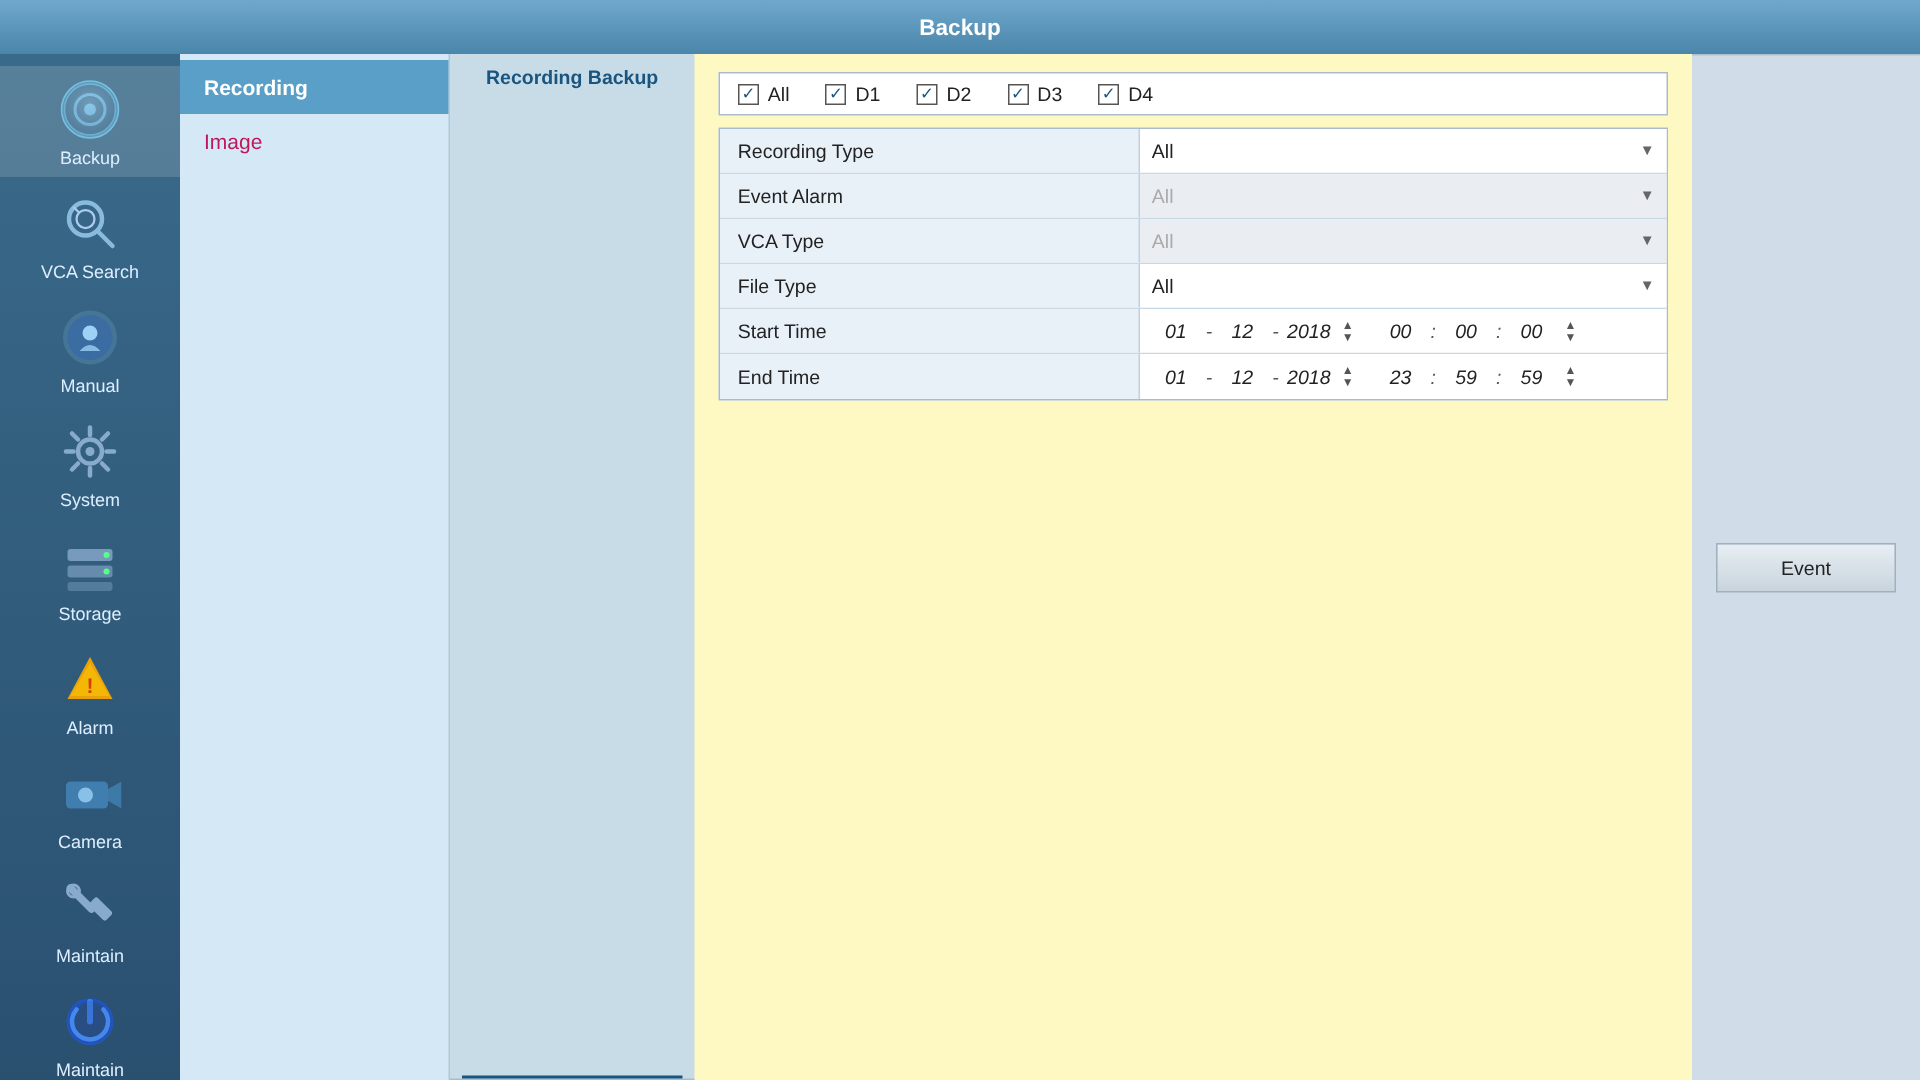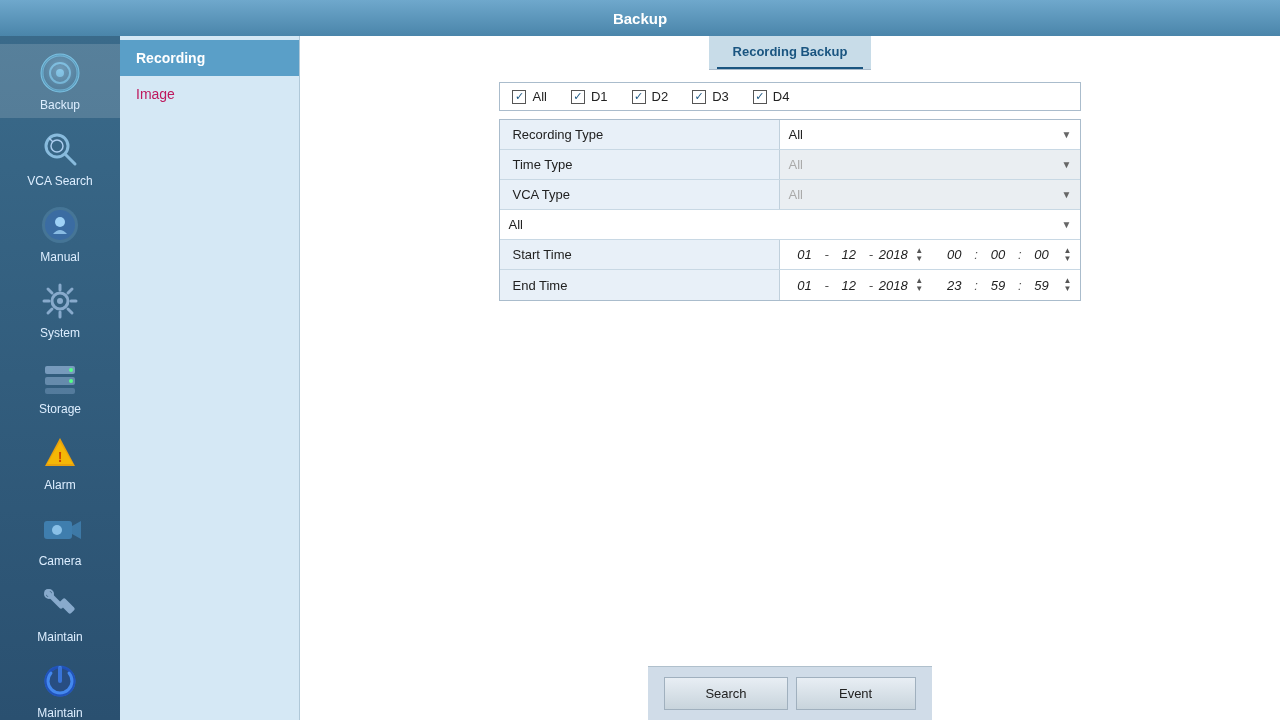--- a/index.html
+++ b/index.html
@@ -91,24 +91,23 @@
 
     .sub-sidebar-item.inactive {
       background: transparent;
       color: #be185d;
       font-weight: normal;
     }
 
     
     .right-panel {
       flex: 1;
-      background: #ffffff;
-      display: flex;
-      flex-direction: column;
-      align-items: center;
+      background: #fef9c3;
+      display: flex;
+      flex-direction: row;
     }
 
     
     .tab-bar {
       background: #c8dce8;
       border-bottom: 1px solid #aabccc;
       display: flex;
       padding: 0 8px;
     }
 
@@ -476,39 +475,42 @@
               <span>Recording Type</span>
             </div>
             <div class="form-value">
               <span class="form-value-text">All</span>
               <span class="dropdown-arrow">▼</span>
             </div>
           </div>
 
           <div class="form-row">
             <div class="form-label">
-              <span>Time Type</span>
+              <span>Event Alarm</span>
             </div>
             <div class="form-value disabled">
               <span class="form-value-text dim">All</span>
               <span class="dropdown-arrow">▼</span>
             </div>
           </div>
 
           <div class="form-row">
             <div class="form-label">
               <span>VCA Type</span>
             </div>
             <div class="form-value disabled">
               <span class="form-value-text dim">All</span>
               <span class="dropdown-arrow">▼</span>
             </div>
           </div>
 
           <div class="form-row">
+            <div class="form-label">
+              <span>File Type</span>
+            </div>
             <div class="form-value">
               <span class="form-value-text">All</span>
               <span class="dropdown-arrow">▼</span>
             </div>
           </div>
 
           <div class="form-row">
             <div class="form-label">
               <span>Start Time</span>
             </div>
@@ -564,19 +566,18 @@
                 </div>
               </div>
             </div>
           </div>
 
         </div>
 
       </div>
 
       <div class="bottom-bar">
-        <button class="btn">Search</button>
         <button class="btn">Event</button>
       </div>
 
     </div>
   </div>
 </div>
 
 </body></html>

